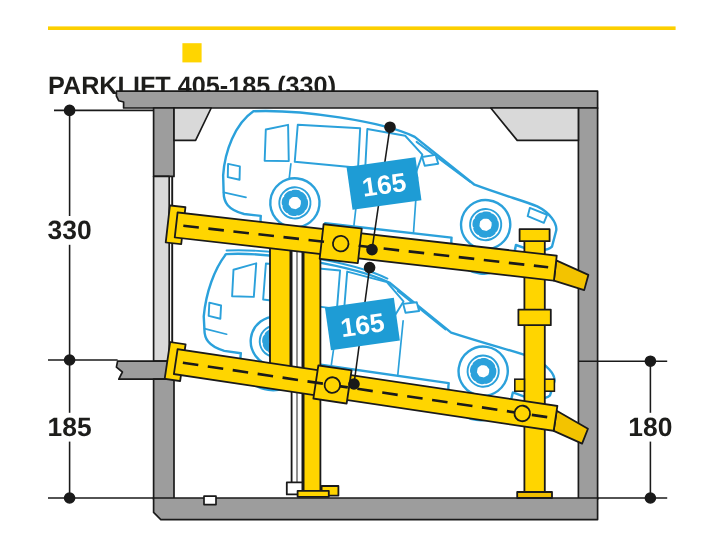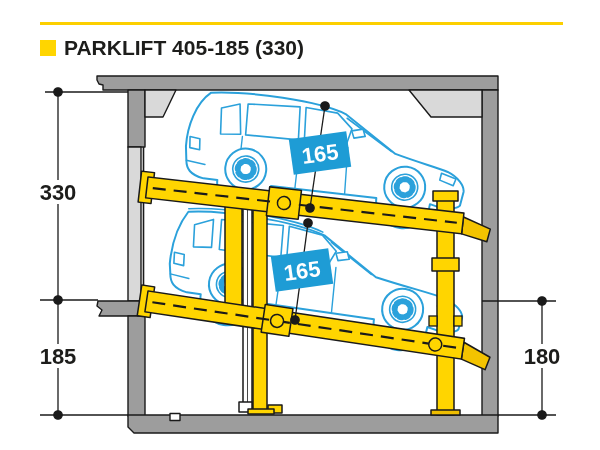--- a/index.html
+++ b/index.html
@@ -1,21 +1,21 @@
 <!DOCTYPE html>
 <html><head>
 <meta charset="utf-8">
 <style>
   html,body{margin:0;padding:0;background:#ffffff;}
   #stage{
     position:relative;width:600px;height:450px;background:#ffffff;overflow:hidden;
     font-family:"Liberation Sans",sans-serif;
   }
   #top-rule{position:absolute;left:40px;top:22px;width:523px;height:3px;background:#fccf00;}
-  #title-row{position:absolute;left:40px;top:36px;display:flex;align-items:center;gap:8px;}
+  #title-row{position:absolute;left:40px;top:36px;display:flex;align-items:center;gap:8px;flex-direction:column;}
   #title-bullet{width:16px;height:16px;background:#ffd500;flex:0 0 auto;}
   #title-text{font-size:21px;font-weight:bold;color:#1d1d1b;letter-spacing:0px;white-space:nowrap;}
   svg{position:absolute;left:0;top:0;}
   .dimtxt{font-size:22px;font-weight:bold;fill:#1d1d1b;}
   .cartxt{font-size:22px;font-weight:bold;fill:#ffffff;}
 </style>
 </head>
 <body>
 
 <div id="stage">

